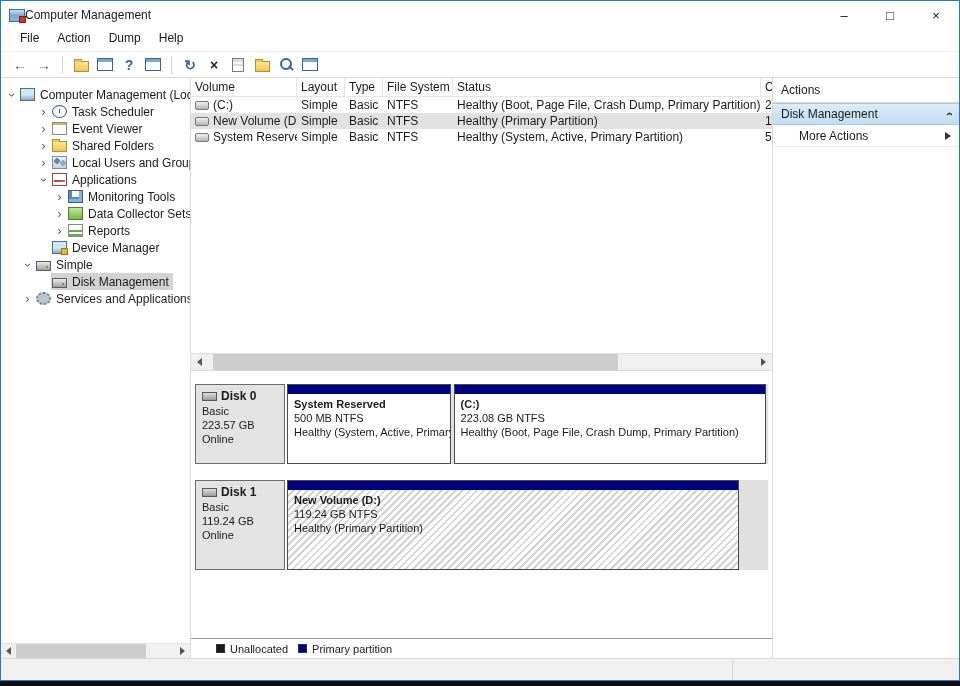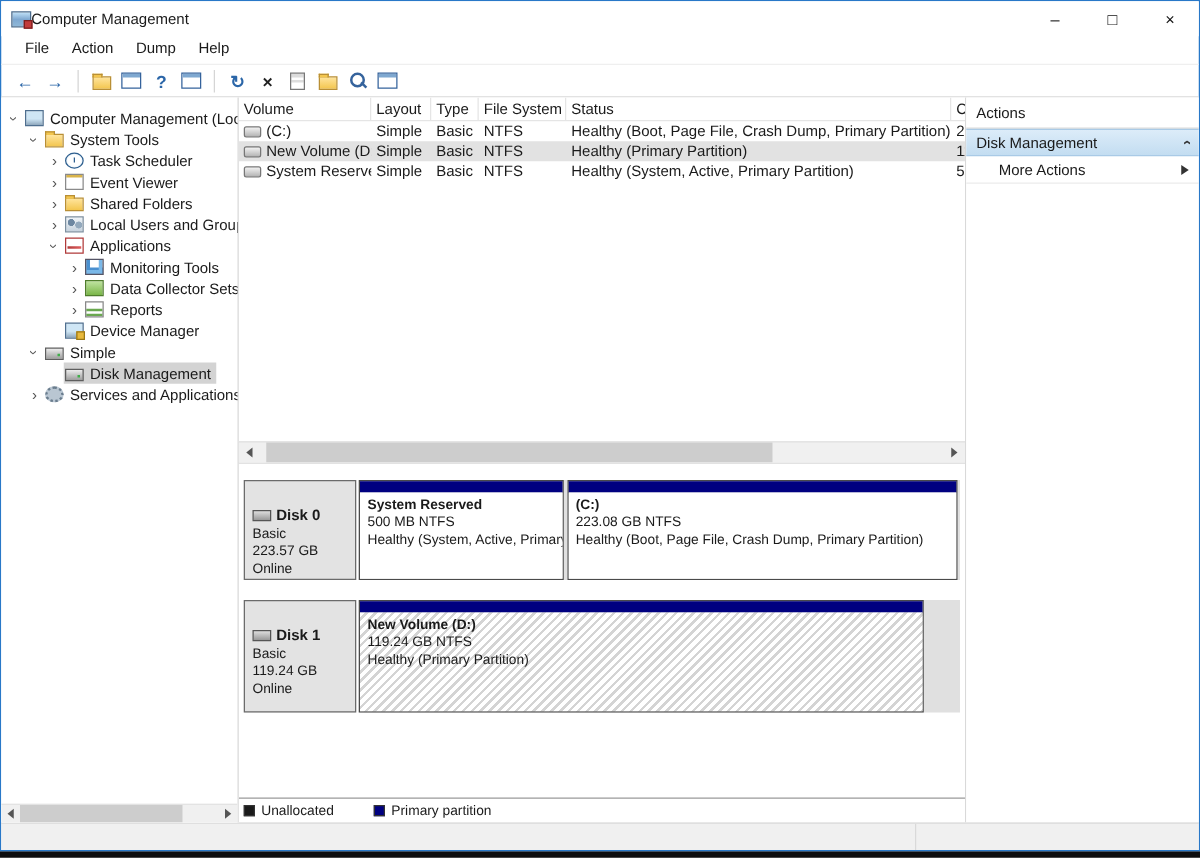--- a/index.html
+++ b/index.html
@@ -87,32 +87,32 @@
   .vol-cell{padding:0 4px;flex:none;overflow:hidden;white-space:nowrap}
   .vol-cell.first{display:flex;align-items:center;gap:4px}
   .vol-ic{width:14px;height:9px;border:1px solid #777;border-radius:2px;background:linear-gradient(#f2f2f2,#b5b5b5);flex:none}
   .vol-hscroll{position:absolute;left:0;right:0;bottom:0;height:17px;background:#f0f0f0;display:flex;border-top:1px solid #e0e0e0}
   .vol-hscroll .scroll-btn{width:17px}
 
   
   .disk-section{flex:1;padding:13px 4px 0 4px;overflow:hidden}
   .disk-row{display:flex;height:80px;margin-bottom:16px}
   .disk-row:nth-of-type(2){height:90px}
-  .disk-info{width:90px;flex:none;border:1px solid #6b6b6b;background:#e3e3e3;padding:20px 6px;font-size:11px;line-height:14px}
+  .disk-info{width:90px;flex:none;border:1px solid #6b6b6b;background:#e3e3e3;padding:4px 6px;font-size:11px;line-height:14px}
   .disk-name{font-weight:bold;font-size:12px;display:flex;align-items:center;gap:4px;margin-bottom:1px}
   .disk-ic{width:15px;height:9px;flex:none;border:1px solid #555;background:linear-gradient(#ddd,#999)}
   .part-area{flex:1;margin-left:2px;display:flex;gap:3px;background:#e0e0e0;min-width:0}
   .part-box{border:1px solid #4a4a4a;display:flex;flex-direction:column;min-width:0;flex:none}
   .part-band{height:9px;background:#000080;flex:none}
   .part-body{flex:1;background:#fff;padding:3px 6px;font-size:11px;line-height:14px;overflow:hidden;white-space:nowrap}
   .part-box.selected .part-body{background:repeating-linear-gradient(135deg,#fff 0 3px,#d4d4d4 3px 5px)}
   .part-name{font-weight:bold}
 
   
-  .legend{height:20px;flex:none;display:flex;align-items:center;gap:32px;padding-left:4px;
+  .legend{height:20px;flex:none;display:flex;align-items:center;gap:10px;padding-left:25px;
     border-top:1px solid #9a9a9a;font-size:11px;background:#fff}
   .legend-item{display:flex;align-items:center;gap:5px}
   .legend-swatch{width:9px;height:9px;border:1px solid #333;flex:none}
 
   
   .actions{width:186px;flex:none;display:flex;flex-direction:column;font-size:12px;background:#fff}
   .actions-title{height:25px;flex:none;padding:5px 8px;border-bottom:1px solid #d9d9d9}
   .action-item{height:22px;flex:none;display:flex;align-items:center;padding:0 8px}
   .action-item.selected{background:linear-gradient(#dcecf9,#c3ddf1);border-top:1px solid #a9cae6;border-bottom:1px solid #a9cae6}
   .action-item.sub{padding-left:26px;border-bottom:1px solid #ececec}
@@ -189,27 +189,20 @@
 
   <div class="content">
 
     <div class="tree-panel">
       <div>
           <div class="tree-row" style="padding-left: 3px;">
             <span class="chevron exp">›</span>
             <span class="tree-inner">
               <span class="ti ic-computer"></span>
               <span class="tree-label">Computer Management (Local)</span>
-            </span>
-          </div>
-          <div class="tree-row" style="padding-left: 19px;">
-            <span class="chevron exp">›</span>
-            <span class="tree-inner">
-              <span class="ti ic-folder-tools"></span>
-              <span class="tree-label">System Tools</span>
             </span>
           </div>
           <div class="tree-row" style="padding-left: 35px;">
             <span class="chevron">›</span>
             <span class="tree-inner">
               <span class="ti ic-scheduler"></span>
               <span class="tree-label">Task Scheduler</span>
             </span>
           </div>
           <div class="tree-row" style="padding-left: 35px;">

